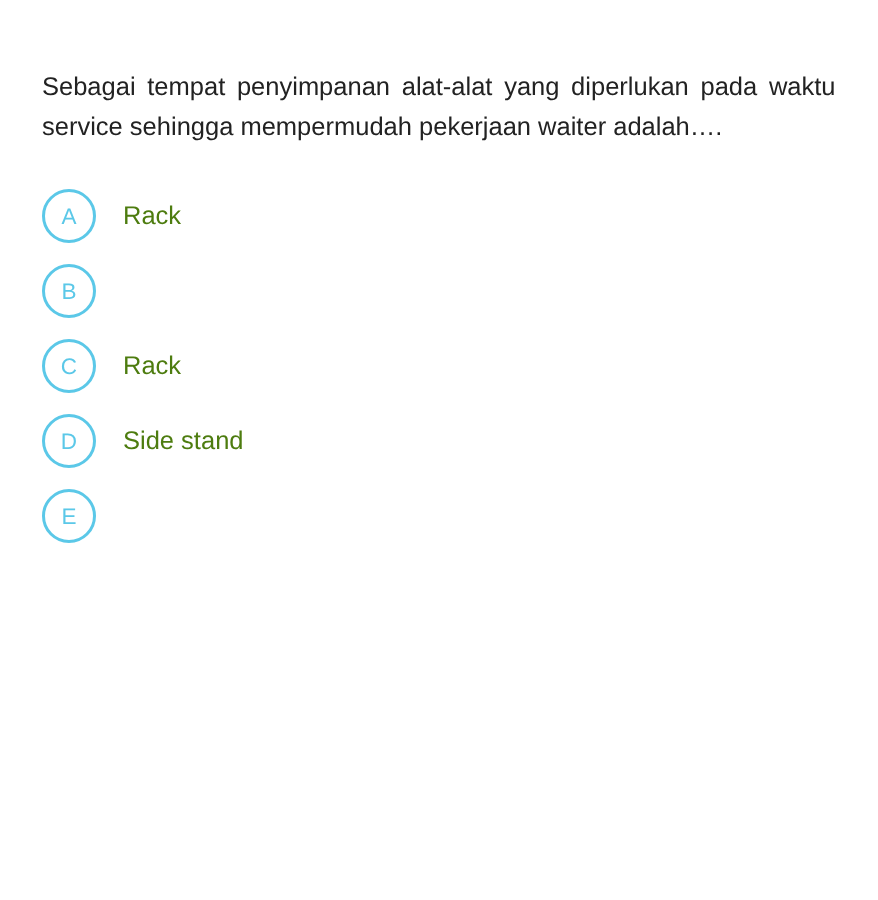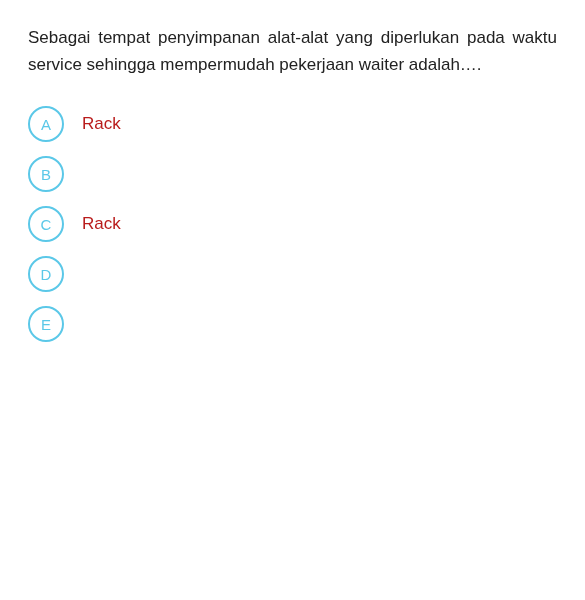--- a/index.html
+++ b/index.html
@@ -15,20 +15,21 @@
       font-family: Arial, sans-serif;
       padding: 24px 28px;
     }
 
     .question-text {
       font-size: 17px;
       line-height: 1.6;
       color: #222222;
       text-align: justify;
       margin-bottom: 28px;
+      margin-top: 20px;
     }
 
     .options-list {
       list-style: none;
       display: flex;
       flex-direction: column;
       gap: 14px;
     }
 
     .option-item {
@@ -51,21 +52,21 @@
     }
 
     .option-letter {
       font-size: 15px;
       color: #5bc8e8;
       font-weight: 500;
     }
 
     .option-text {
       font-size: 17px;
-      color: #b91c1c;
+      color: #4d7c0f;
       text-align: center;
     }
   </style>
 </head>
 <body>
 
 <p class="question-text">Sebagai tempat penyimpanan alat-alat yang diperlukan pada waktu service sehingga mempermudah pekerjaan waiter adalah….</p>
 
 <ul class="options-list">
   <li class="option-item">
@@ -85,20 +86,21 @@
     <div class="option-circle">
       <span class="option-letter">C</span>
     </div>
     <span class="option-text">Rack</span>
   </li>
 
   <li class="option-item">
     <div class="option-circle">
       <span class="option-letter">D</span>
     </div>
+    <span class="option-text">Side stand</span>
   </li>
 
   <li class="option-item" style="position: relative;">
     <div class="option-circle">
       <span class="option-letter">E</span>
     </div>
   </li>
 </ul>
 
 </body></html>

